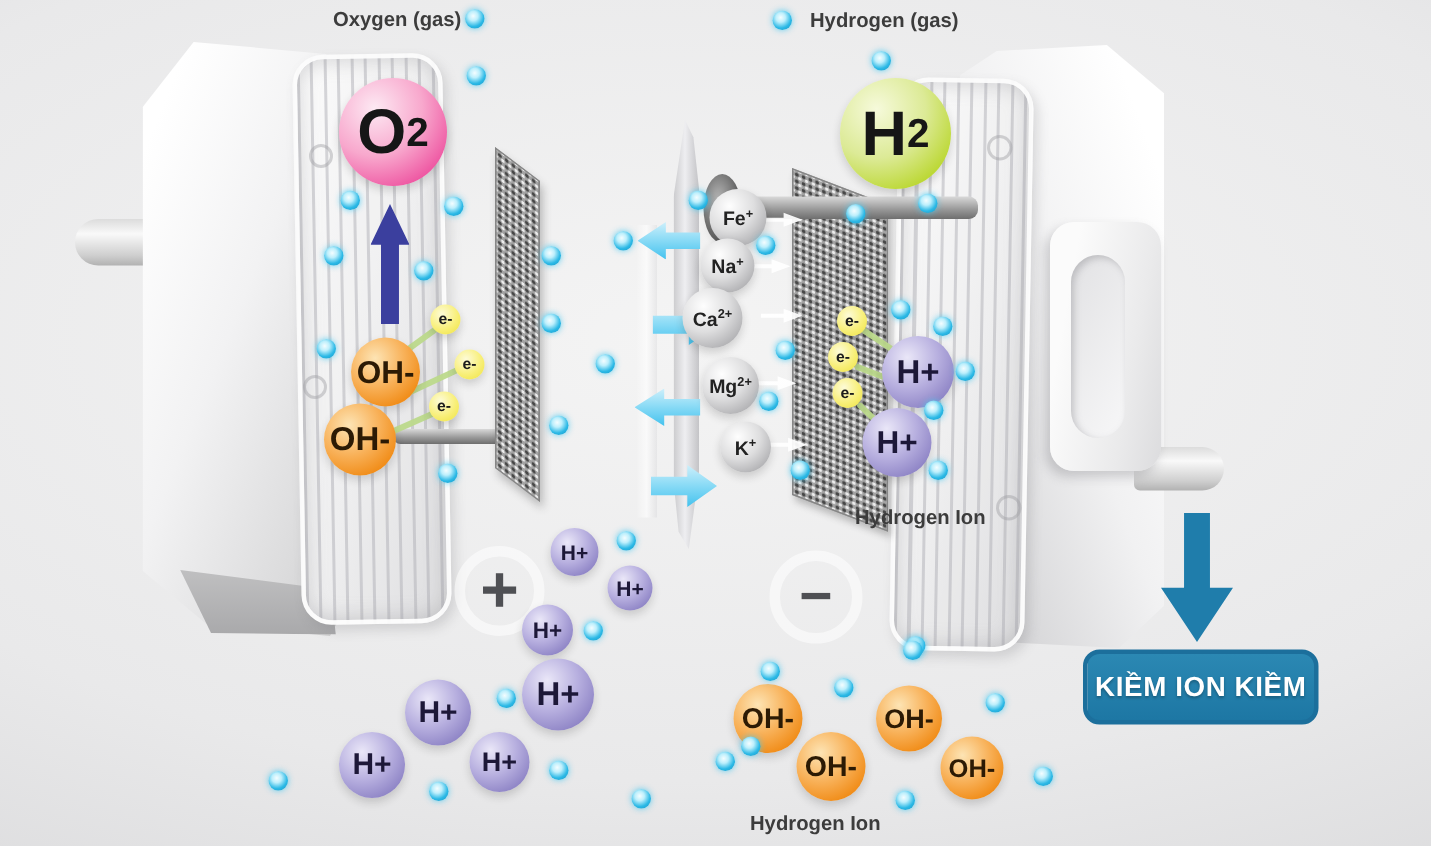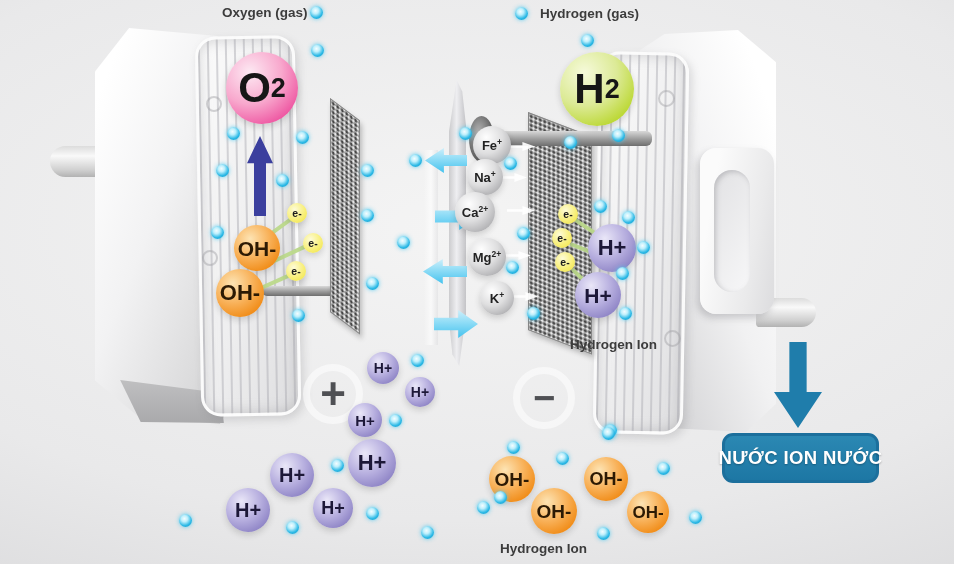--- a/index.html
+++ b/index.html
@@ -217,21 +217,21 @@
   <div class="abs arrow-white" style="left:507px;top:205px;width:28px;height:11px;"></div>
   <div class="abs arrow-white" style="left:503px;top:250px;width:28px;height:11px;"></div>
   <div class="abs arrow-white" style="left:510px;top:291px;width:28px;height:11px;"></div>
 
   <div class="abs sign" style="left:303px;top:364px;width:46px;height:46px;font-size:44px;">+</div>
   <div class="abs sign" style="left:513px;top:367px;width:48px;height:48px;font-size:38px;">−</div>
 
   <div class="abs lbl" style="left:570px;top:337px;">Hydrogen Ion</div>
   <div class="abs lbl" style="left:500px;top:541px;">Hydrogen Ion</div>
 
-  <div class="abs btn">NƯỚC ION NƯỚC</div>
+  <div class="abs btn">KIỀM ION KIỀM</div>
 
   <div id="gen-layer"></div>
 
 <div class="abs sphere hp" style="left: 367px; top: 352px; width: 32px; height: 32px; font-size: 14px;">H+</div>
     <div class="abs sphere hp" style="left: 405px; top: 377px; width: 30px; height: 30px; font-size: 14px;">H+</div>
     <div class="abs sphere hp" style="left: 348px; top: 403px; width: 34px; height: 34px; font-size: 15px;">H+</div>
     <div class="abs sphere hp" style="left: 348px; top: 439px; width: 48px; height: 48px; font-size: 22px;">H+</div>
     <div class="abs sphere hp" style="left: 270px; top: 453px; width: 44px; height: 44px; font-size: 20px;">H+</div>
     <div class="abs sphere hp" style="left: 313px; top: 488px; width: 40px; height: 40px; font-size: 18px;">H+</div>
     <div class="abs sphere hp" style="left: 226px; top: 488px; width: 44px; height: 44px; font-size: 20px;">H+</div>

